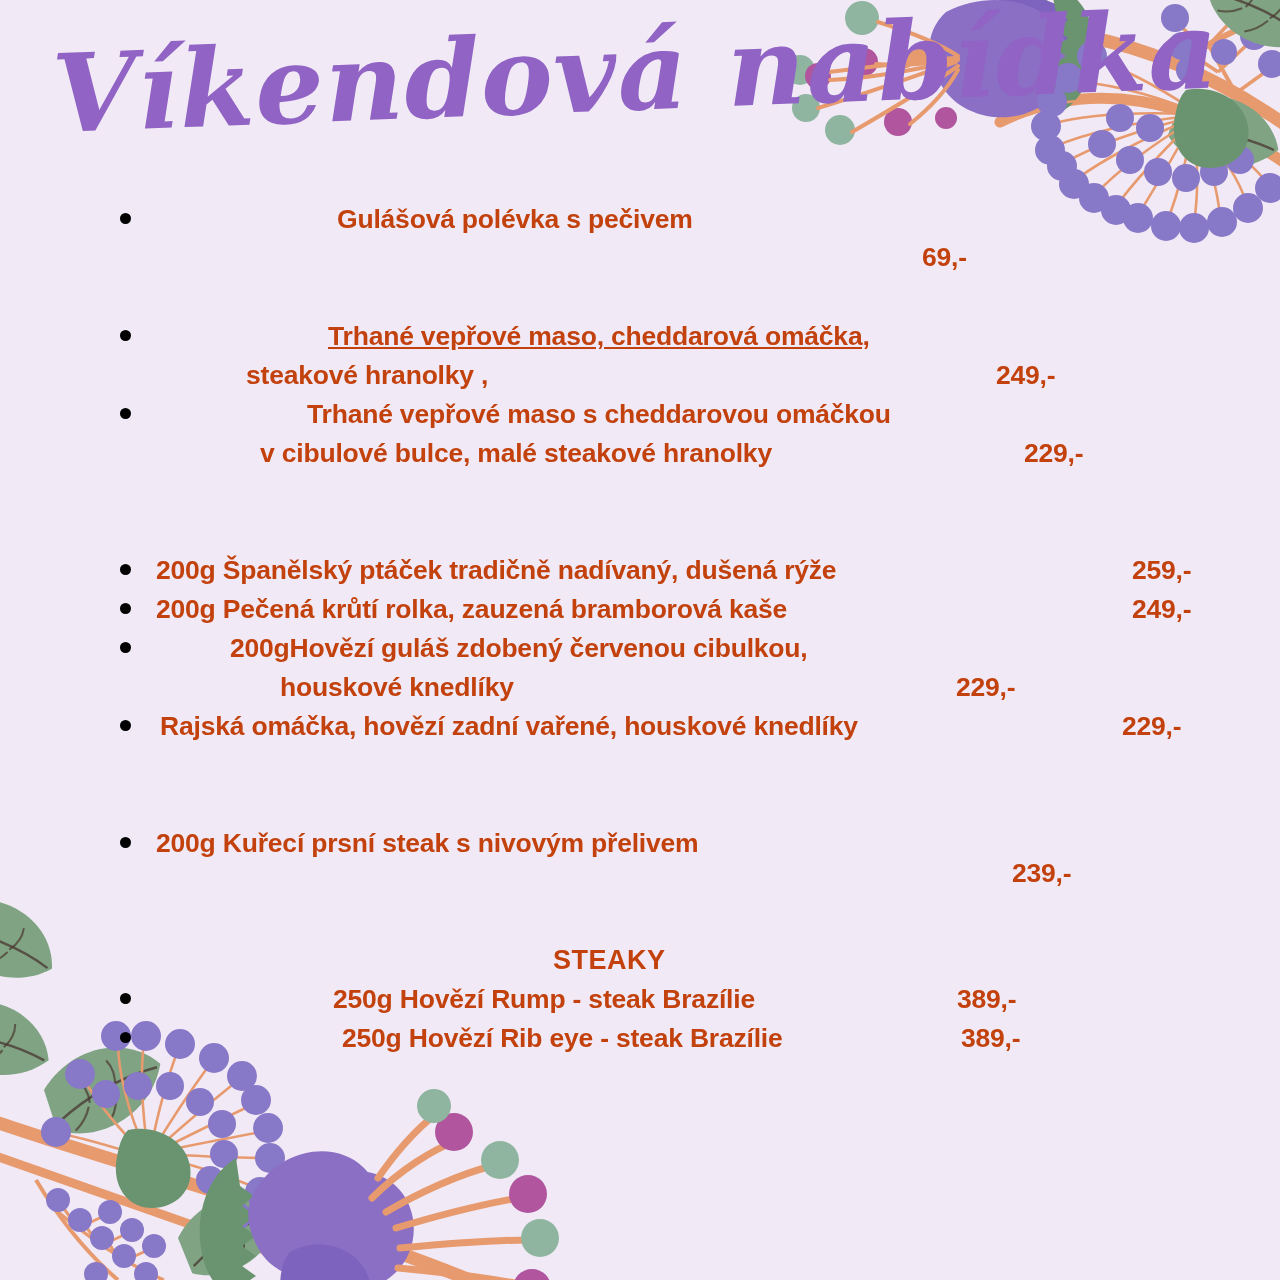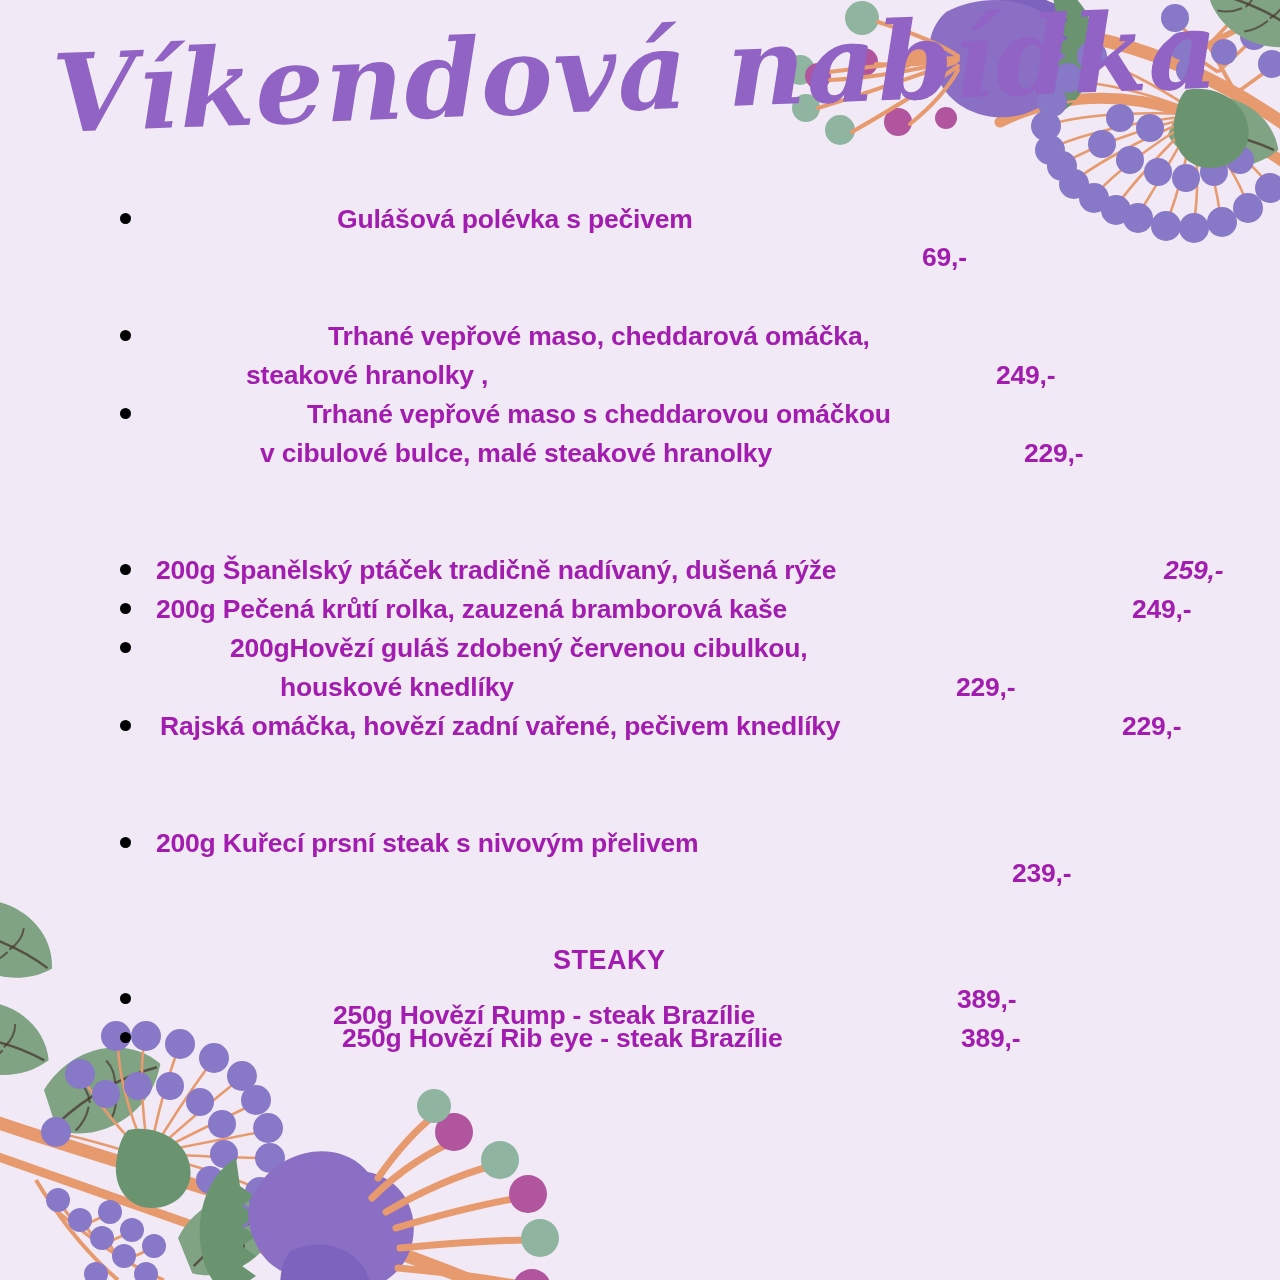--- a/index.html
+++ b/index.html
@@ -49,21 +49,21 @@
   #menu {
     position: absolute;
     left: 0;
     top: 200px;
     width: 1280px;
     z-index: 4;
   }
   .line {
     position: relative;
     height: 39px;
-    color: #a21caf;
+    color: #c2410c;
     font-weight: 700;
     font-size: 26.5px;
     letter-spacing: -0.2px;
     white-space: nowrap;
   }
   .bullet {
     position: absolute;
     width: 11px;
     height: 11px;
     background: #000000;
@@ -338,77 +338,77 @@
     <div class="line">
       <span class="bullet"></span>
       <span class="txt" style="left:337px;">Gulášová polévka s pečivem</span>
       <span class="price" style="left:922px;margin-top:38px;">69,-</span>
     </div>
 
     <div class="spacer big"></div>
 
     <div class="line">
       <span class="bullet"></span>
-      <span class="txt" style="left:328px;">Trhané vepřové maso, cheddarová omáčka,</span>
+      <span class="txt" style="left:328px;text-decoration:underline;">Trhané vepřové maso, cheddarová omáčka,</span>
     </div>
     <div class="line">
       <span class="txt" style="left:246px;">steakové hranolky ,</span>
       <span class="price" style="left:996px;">249,-</span>
     </div>
     <div class="line">
       <span class="bullet"></span>
       <span class="txt" style="left:307px;">Trhané vepřové maso s cheddarovou omáčkou</span>
     </div>
     <div class="line">
       <span class="txt" style="left:220px;margin-left:40px;">v cibulové bulce, malé steakové hranolky</span>
       <span class="price" style="left:1024px;">229,-</span>
     </div>
 
     <div class="spacer big"></div>
 
     <div class="line">
       <span class="bullet"></span>
       <span class="txt" style="left:156px;">200g Španělský ptáček tradičně nadívaný, dušená rýže</span>
-      <span class="price" style="left:1164px;font-style:italic;">259,-</span>
+      <span class="price" style="left:1132px;">259,-</span>
     </div>
     <div class="line">
       <span class="bullet"></span>
       <span class="txt" style="left:156px;">200g Pečená krůtí rolka, zauzená bramborová kaše</span>
       <span class="price" style="left:1132px;">249,-</span>
     </div>
     <div class="line">
       <span class="bullet"></span>
       <span class="txt" style="left:230px;">200gHovězí guláš zdobený červenou cibulkou,</span>
     </div>
     <div class="line">
       <span class="txt" style="left:280px;">houskové knedlíky</span>
       <span class="price" style="left:956px;">229,-</span>
     </div>
     <div class="line">
       <span class="bullet"></span>
-      <span class="txt" style="left:160px;">Rajská omáčka, hovězí zadní vařené, pečivem knedlíky</span>
+      <span class="txt" style="left:160px;">Rajská omáčka, hovězí zadní vařené, houskové knedlíky</span>
       <span class="price" style="left:1122px;">229,-</span>
     </div>
 
     <div class="spacer big"></div>
 
     <div class="line">
       <span class="bullet"></span>
       <span class="txt" style="left:156px;">200g  Kuřecí prsní steak s nivovým přelivem</span>
       <span class="price" style="left:1012px;margin-top:30px;">239,-</span>
     </div>
 
     <div class="spacer big"></div>
 
     <div class="line">
       <span class="section-head" style="left:553px;">STEAKY</span>
     </div>
     <div class="line">
       <span class="bullet"></span>
-      <span class="txt" style="left:333px;margin-top:16px;">250g Hovězí Rump - steak Brazílie</span>
+      <span class="txt" style="left:333px;">250g Hovězí Rump - steak Brazílie</span>
       <span class="price" style="left:957px;">389,-</span>
     </div>
     <div class="line">
       <span class="bullet"></span>
       <span class="txt" style="left:342px;">250g Hovězí Rib eye - steak Brazílie</span>
       <span class="price" style="left:961px;">389,-</span>
     </div>
 
   </div>
 </div>

